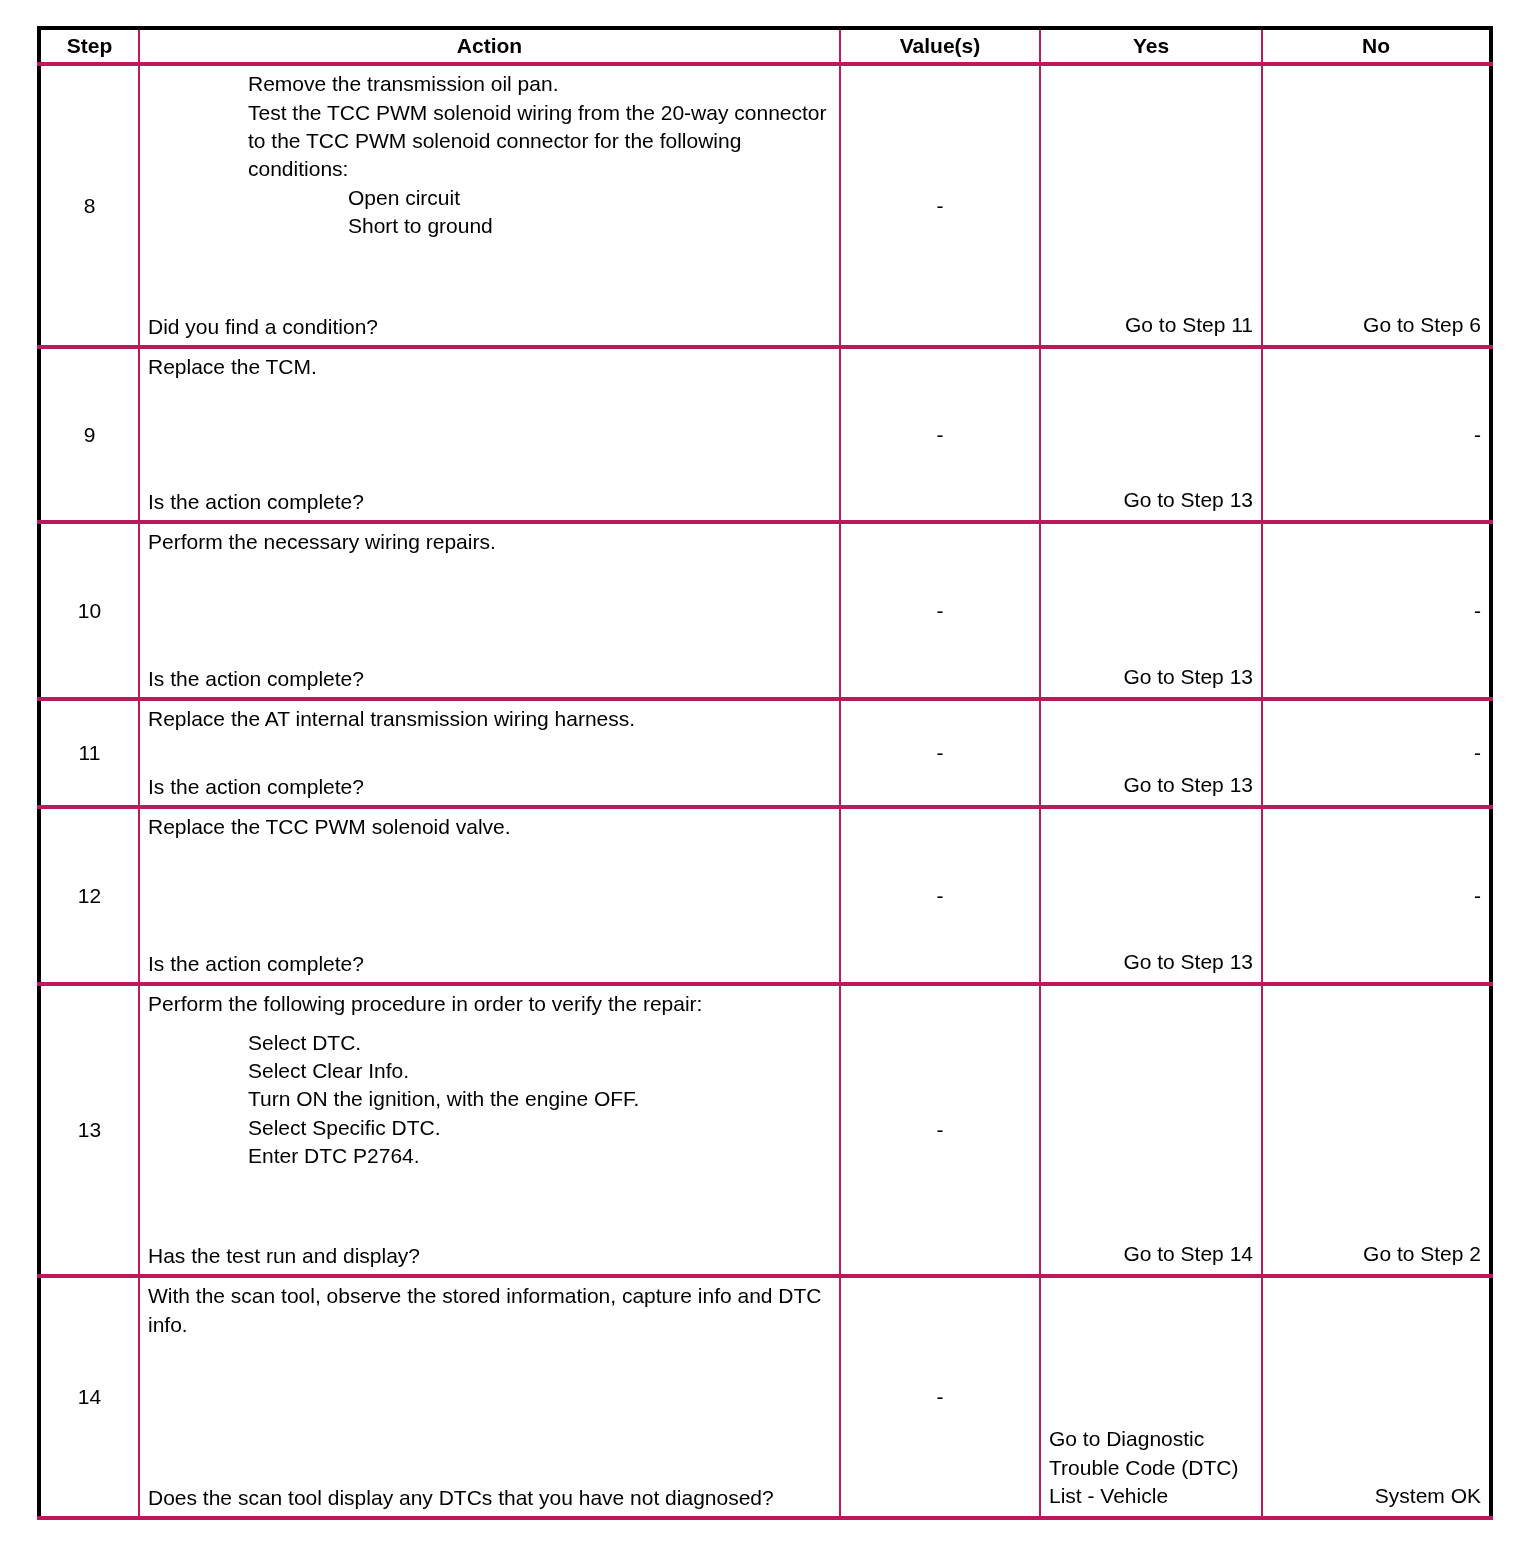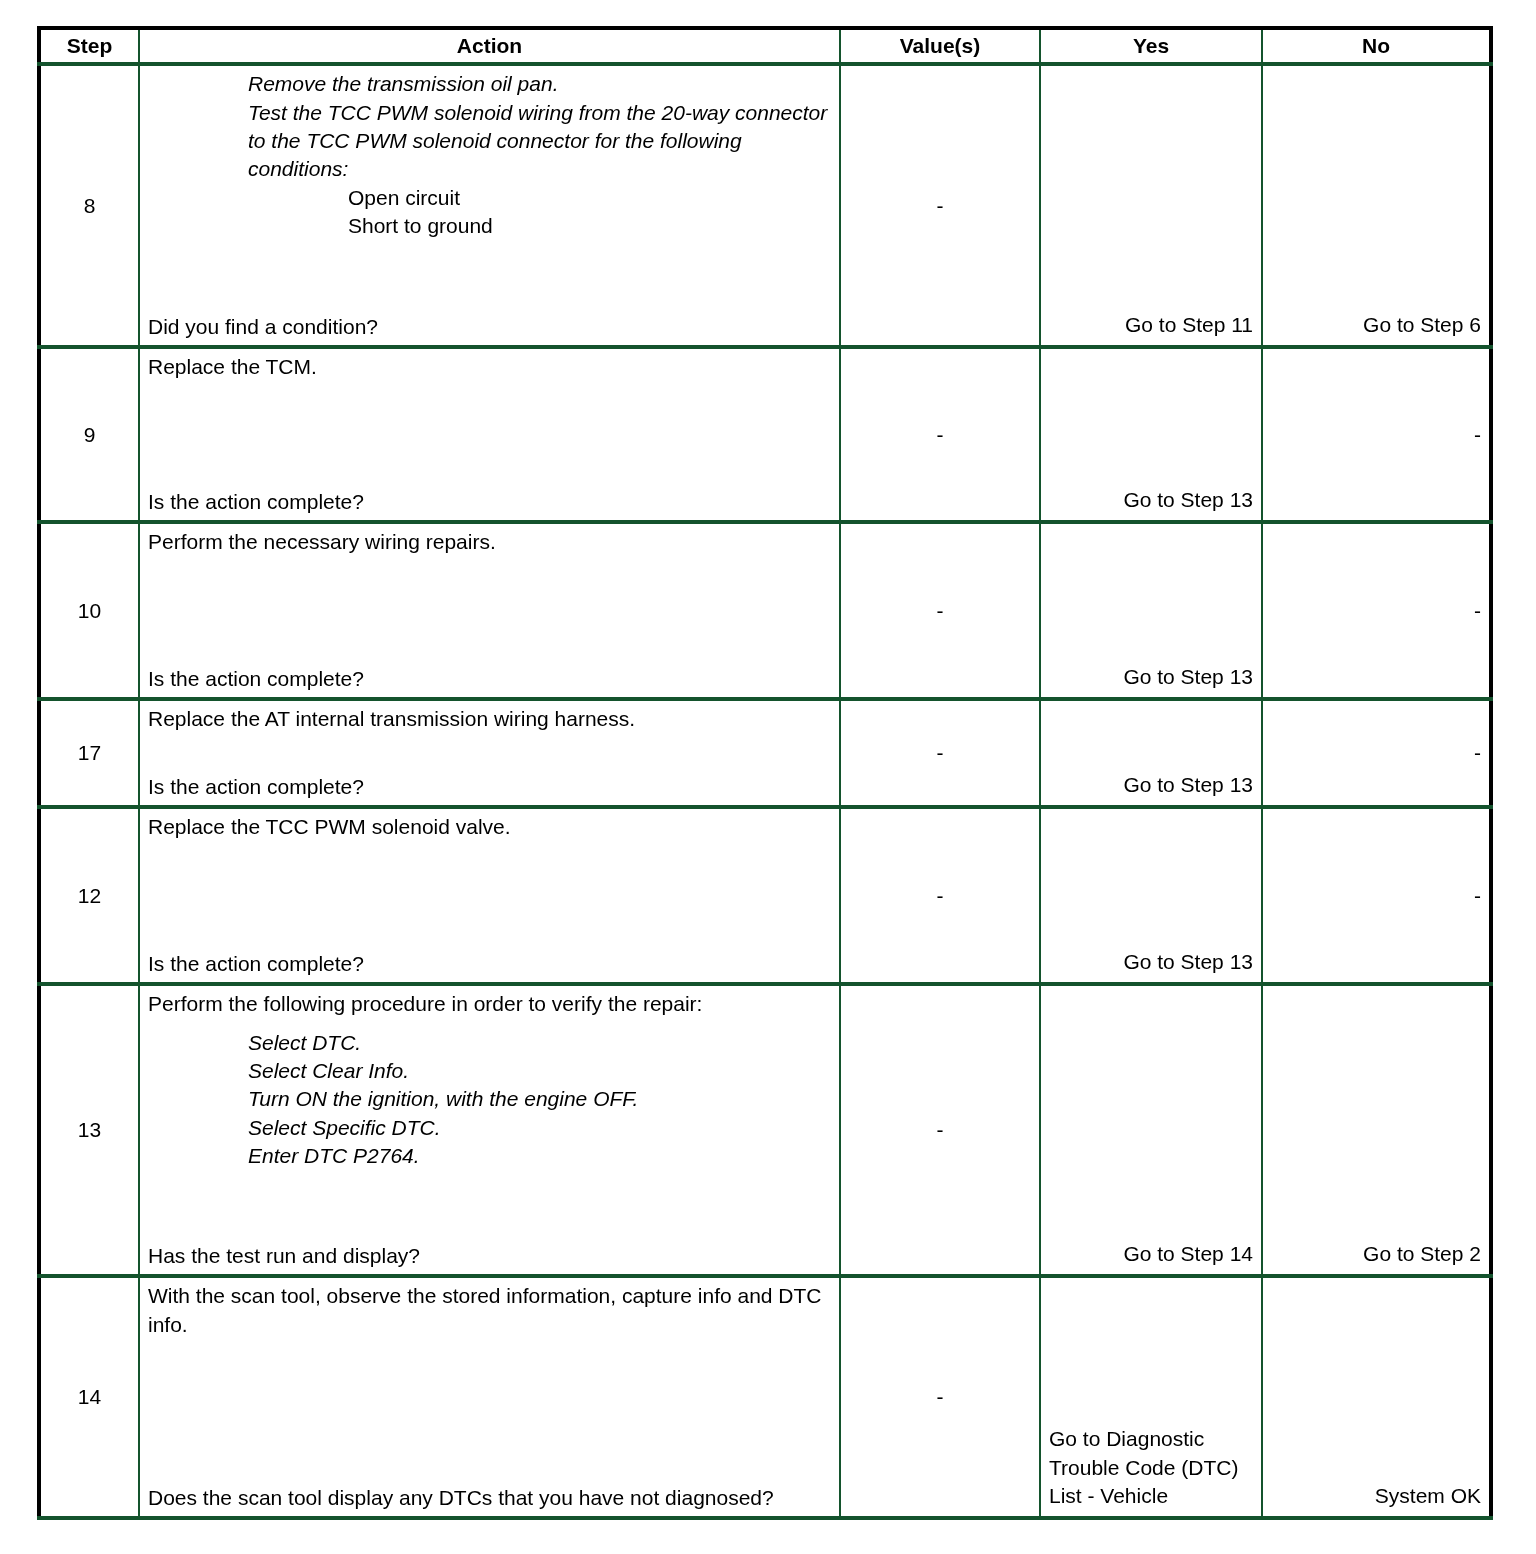--- a/index.html
+++ b/index.html
@@ -19,21 +19,21 @@
     width: 1452px;
     margin: 26px 0 0 37px;
     border: 4px solid #000;
   }
   col.col-step   { width: 100px; }
   col.col-action { width: 701px; }
   col.col-value  { width: 200px; }
   col.col-yes    { width: 222px; }
   col.col-no     { width: 229px; }
 
-  th, td { border: 2px solid #14532d; }
+  th, td { border: 2px solid #be185d; }
   th {
     border-bottom-width: 4px;
     font-weight: bold;
     text-align: center;
     vertical-align: middle;
     height: 36px;
     padding: 2px 4px;
   }
   td { border-top-width: 4px; border-bottom-width: 4px; }
 
@@ -54,21 +54,21 @@
   }
 
   td.yes, td.no {
     text-align: right;
     vertical-align: bottom;
     padding: 4px 8px 6px;
   }
   td.v-mid { vertical-align: middle; padding-bottom: 4px; }
   td.yes.left { text-align: left; }
 
-  .ind-1 { padding-left: 100px; font-style: italic; }
+  .ind-1 { padding-left: 100px; }
   .ind-2 { padding-left: 200px; }
   .gap-top { margin-top: 10px; }
 
   tr.row-8  { height: 283px; }
   tr.row-9  { height: 175px; }
   tr.row-10 { height: 177px; }
   tr.row-11 { height: 108px; }
   tr.row-12 { height: 177px; }
   tr.row-13 { height: 292px; }
   tr.row-14 { height: 242px; }
@@ -125,21 +125,21 @@
       <td class="action">
         <div class="line">Perform the necessary wiring repairs.</div>
         <div class="question">Is the action complete?</div>
       </td>
       <td class="value">-</td>
       <td class="yes">Go to Step 13</td>
       <td class="no v-mid">-</td>
     </tr>
 
     <tr class="row-11">
-      <td class="step">17</td>
+      <td class="step">11</td>
       <td class="action">
         <div class="line">Replace the AT internal transmission wiring harness.</div>
         <div class="question">Is the action complete?</div>
       </td>
       <td class="value">-</td>
       <td class="yes">Go to Step 13</td>
       <td class="no v-mid">-</td>
     </tr>
 
     <tr class="row-12">

